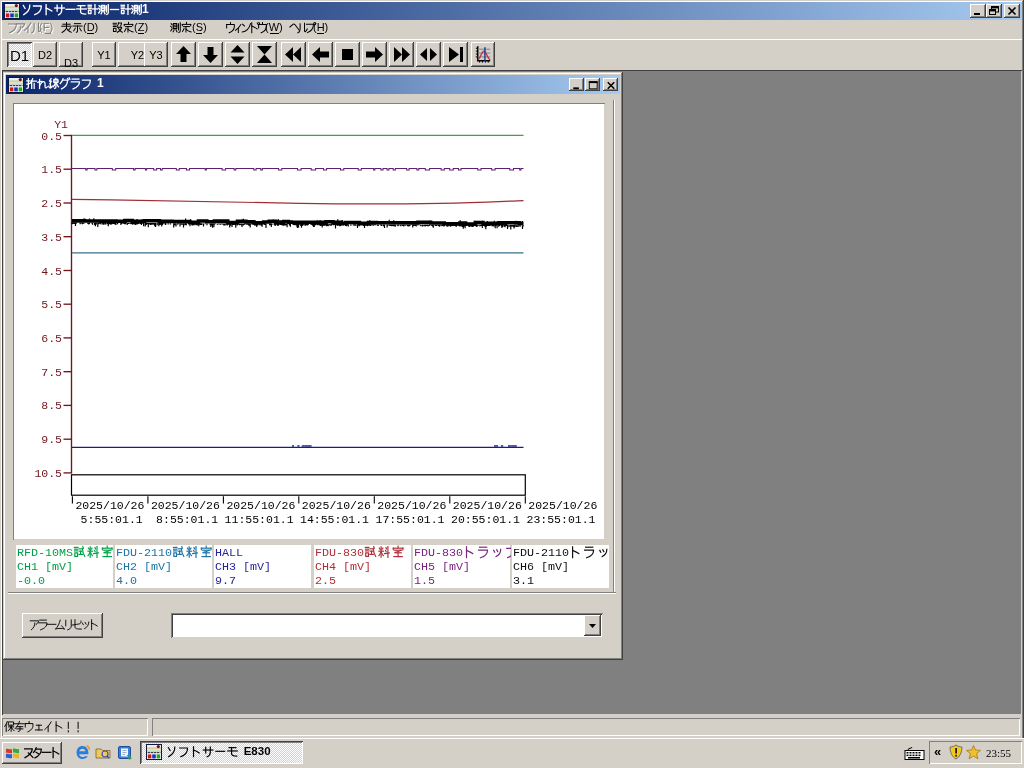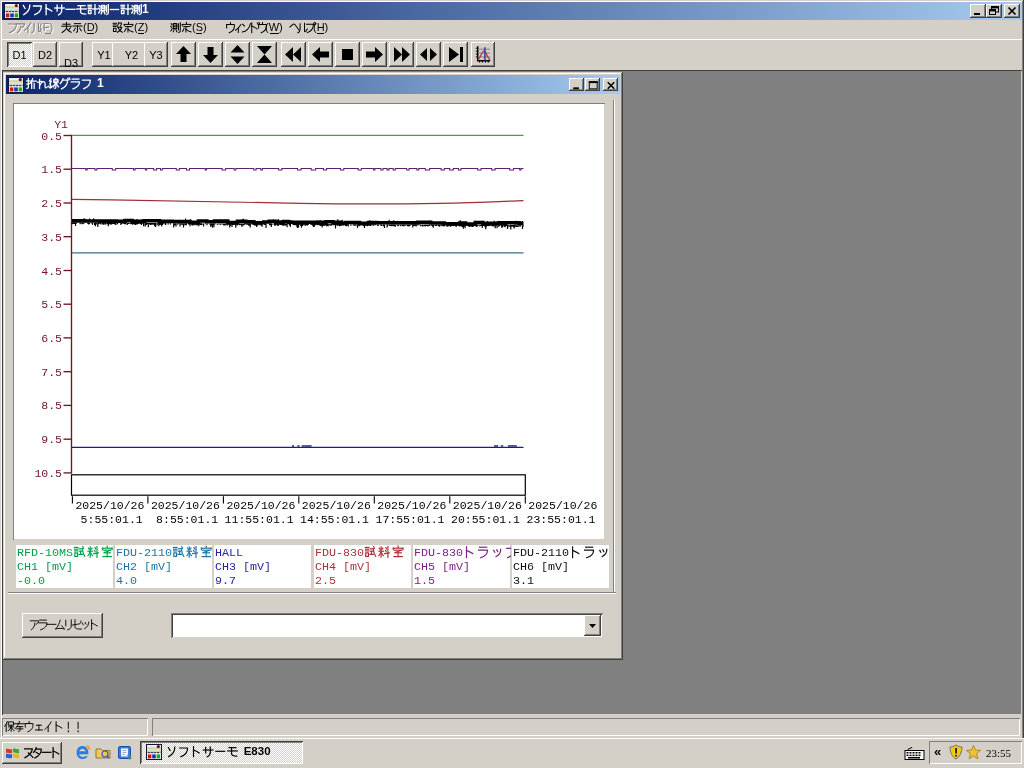--- a/index.html
+++ b/index.html
@@ -363,32 +363,32 @@
     </g>
   </svg>
 <div class="ab" style="left:44.5px;top:33px;width:6px;height:1px;background:#808080"></div>
 <div class="ab" style="left:87px;top:33px;width:7px;height:1px;background:#000"></div>
 <div class="ab" style="left:138px;top:33px;width:6px;height:1px;background:#000"></div>
 <div class="ab" style="left:196px;top:33px;width:6px;height:1px;background:#000"></div>
 <div class="ab" style="left:269.5px;top:33px;width:9px;height:1px;background:#000"></div>
 <div class="ab" style="left:317px;top:33px;width:7px;height:1px;background:#000"></div>
 <div class="ab" style="left:2px;top:39px;width:1020px;height:31px;background:#d4d0c8;border-top:1px solid #fff"></div>
 <div class="ab btnp" style="left:7px;top:42px;width:25px;height:25px">
-    <div style="width:100%;height:100%;display:flex;align-items:center;justify-content:center;font-family:'Liberation Sans';font-size:11px;color:#000;padding-top:1px">D1</div>
+    <div style="width:100%;height:100%;display:flex;align-items:center;justify-content:center;font-family:'Liberation Sans';font-size:15px;color:#000;padding-top:1px">D1</div>
   </div>
 <div class="ab tbtn" style="left:33px;top:42px;width:24px;height:25px">
     <div style="width:100%;height:100%;display:flex;align-items:center;justify-content:center;font-family:'Liberation Sans';font-size:11px;color:#000;padding-top:1px">D2</div>
   </div>
 <div class="ab tbtn" style="left:59px;top:42px;width:24px;height:25px">
     <div style="width:100%;height:100%;display:flex;align-items:center;justify-content:center;font-family:'Liberation Sans';font-size:11px;color:#000;padding-top:16px">D3</div>
   </div>
 <div class="ab tbtn" style="left:92px;top:42px;width:24px;height:25px">
     <div style="width:100%;height:100%;display:flex;align-items:center;justify-content:center;font-family:'Liberation Sans';font-size:11px;color:#000;padding-top:1px">Y1</div>
   </div>
-<div class="ab tbtn" style="left:112px;top:42px;width:39px;height:25px">
+<div class="ab tbtn" style="left:118px;top:42px;width:39px;height:25px">
     <div style="width:100%;height:100%;display:flex;align-items:center;justify-content:center;font-family:'Liberation Sans';font-size:11px;color:#000;padding-top:1px">Y2</div>
   </div>
 <div class="ab tbtn" style="left:144px;top:42px;width:24px;height:25px">
     <div style="width:100%;height:100%;display:flex;align-items:center;justify-content:center;font-family:'Liberation Sans';font-size:11px;color:#000;padding-top:1px">Y3</div>
   </div>
 <div class="ab tbtn" style="left:171px;top:42px;width:25px;height:25px"><svg width="100%" height="100%" viewBox="0 0 25 25">
       <g fill="#000">
         <path d="M12.5,4 L20,12 H15.5 V20 H9.5 V12 H5 Z"></path>
       </g>
     </svg></div>

